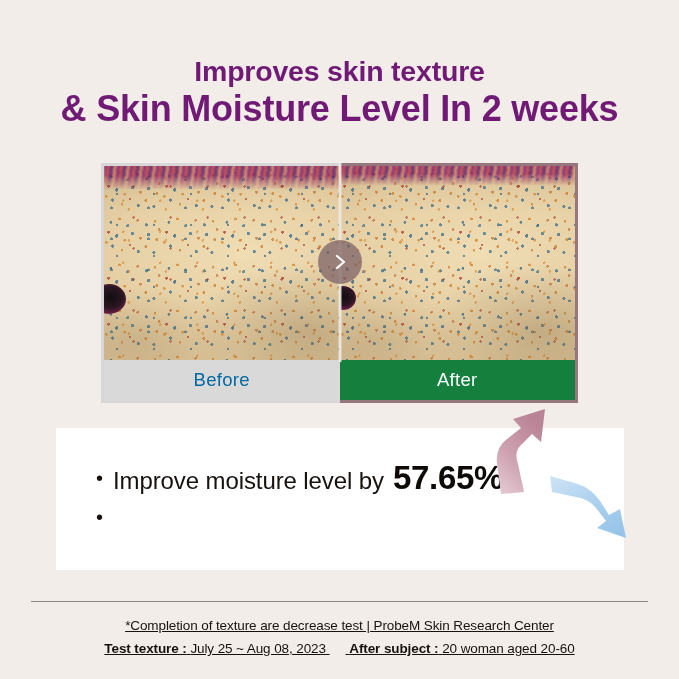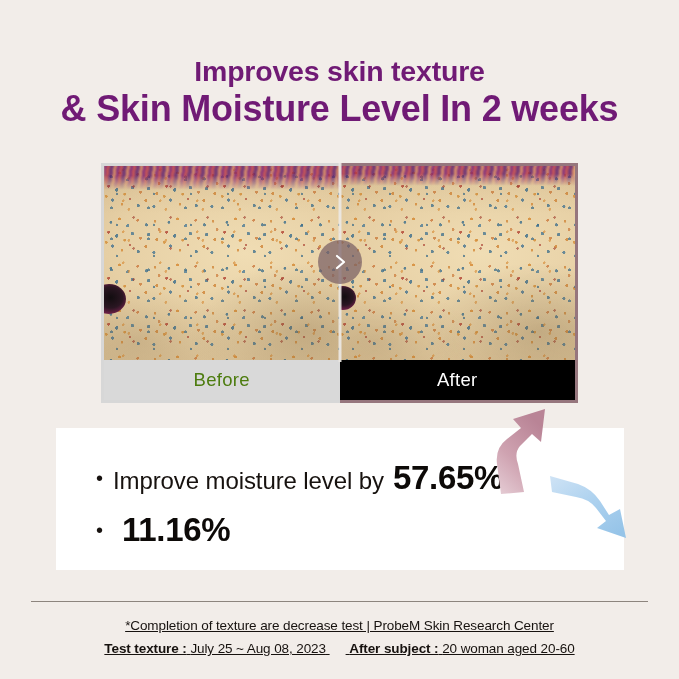--- a/index.html
+++ b/index.html
@@ -163,24 +163,24 @@
   .label-bar {
     height: 41px;
     display: flex;
     align-items: center;
     justify-content: center;
     font-size: 18.5px;
     letter-spacing: .3px;
   }
   .label-bar.before-bar {
     background: #d9d9d9;
-    color: #4d7c0f;
+    color: #0369a1;
   }
   .label-bar.after-bar {
-    background: #000000;
+    background: #15803d;
     color: #ffffff;
   }
 
   
   .divider-line {
     position: absolute;
     left: 50%;
     top: 0;
     transform: translateX(-50%);
     width: 3px;
@@ -363,21 +363,20 @@
 <div class="stats-panel">
 
   <div class="stat-row r1">
     <span class="bullet">•</span>
     <span class="stat-text">Improve moisture level by</span>
     <span class="stat-value">57.65%</span>
   </div>
 
   <div class="stat-row r2">
     <span class="bullet">•</span>
-    <span class="stat-value thin1">11.16%</span>
   </div>
 
 </div>
 
 <div class="footer-rule"></div>
 <div class="footer">
   <div class="footer-line">*Completion of texture are decrease test | ProbeM Skin Research Center</div>
   <div class="footer-line">
     <b>Test texture :</b>
     <span>July 25 ~ Aug 08, 2023</span>

